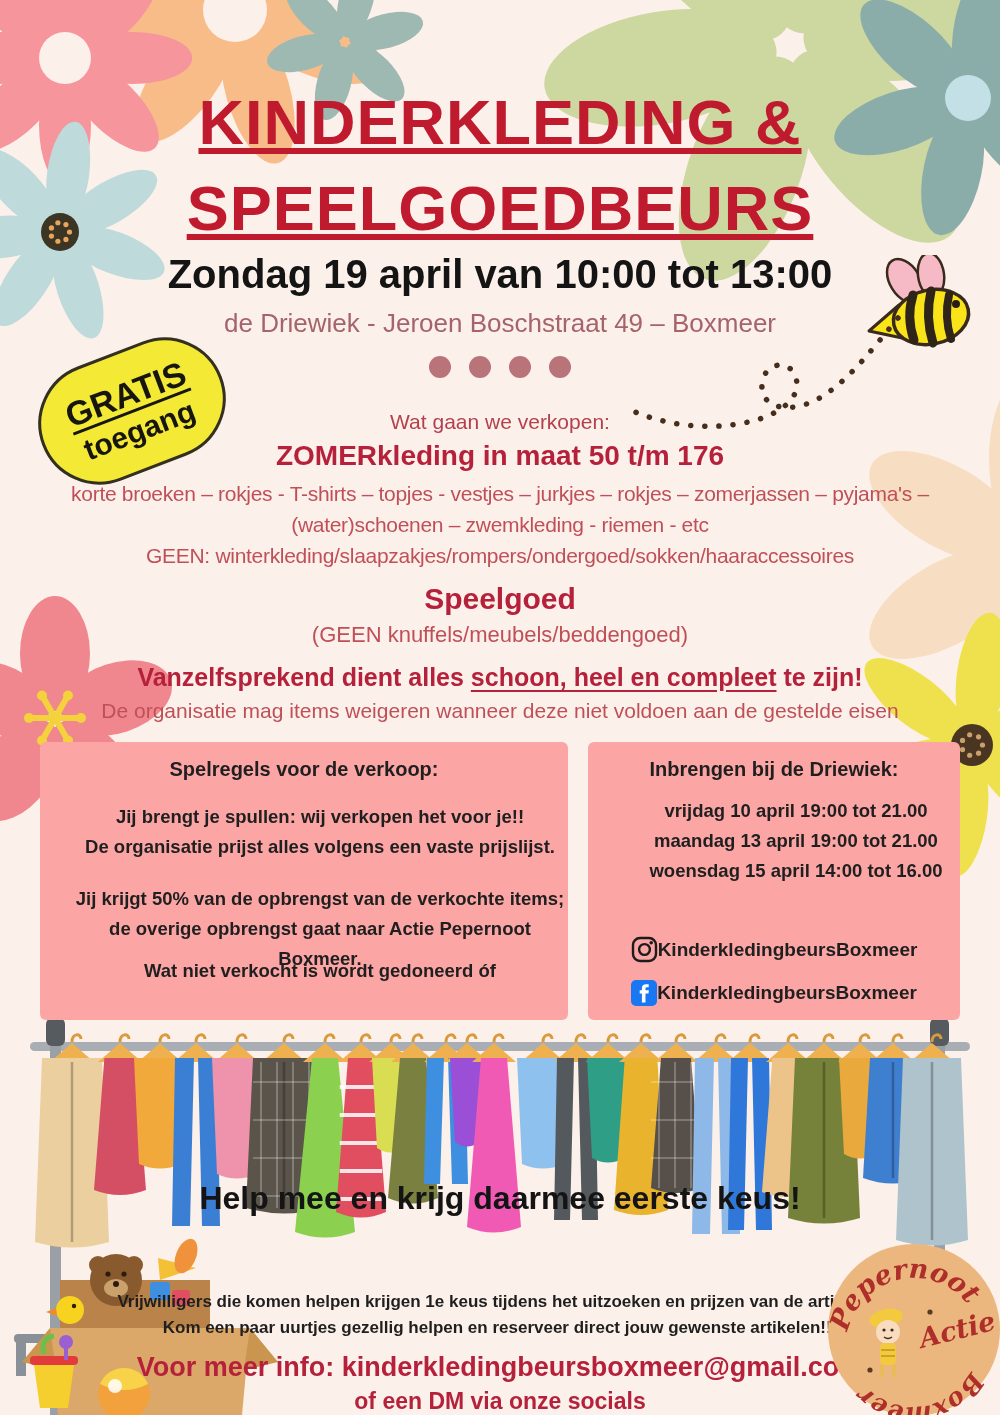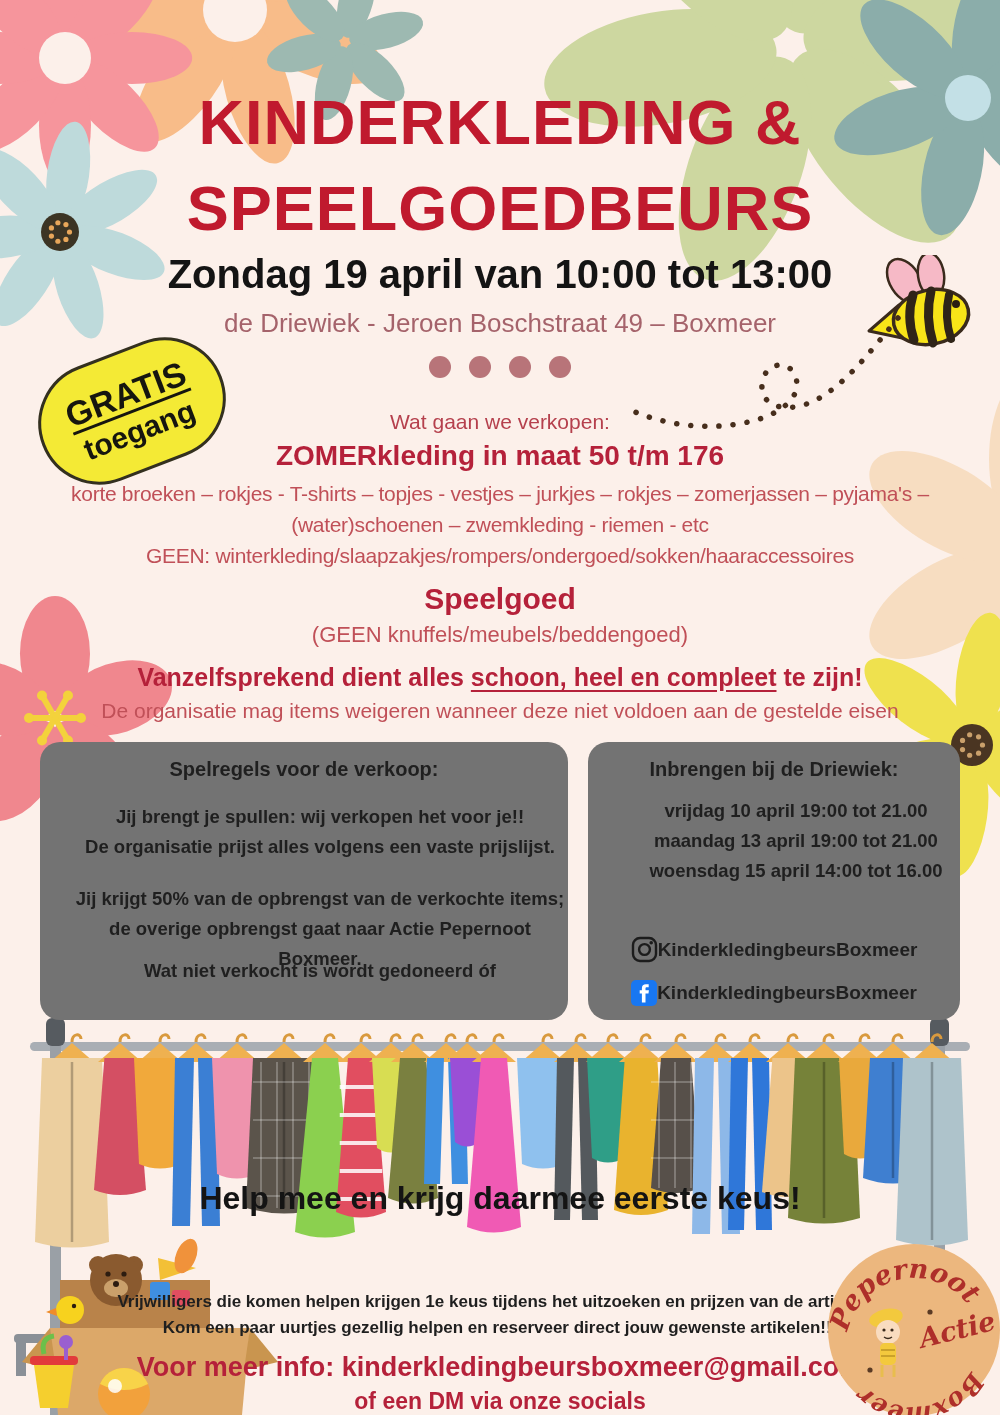--- a/index.html
+++ b/index.html
@@ -1,32 +1,32 @@
 <!DOCTYPE html>
 <html><head>
 <meta charset="utf-8">
 <style>
   html,body{margin:0;padding:0;}
   body{font-family:"Liberation Sans", sans-serif; background:#e8e8e8;}
   #poster{position:relative;width:1000px;height:1415px;margin:0 auto;background:#fcf0ea;overflow:hidden;}
   .abs{position:absolute;}
   .ctr{left:0;right:0;text-align:center;}
-  .title{font-weight:800;font-size:63px;letter-spacing:1px;color:#c01a2e;}
+  .title{font-weight:800;font-size:63px;letter-spacing:1px;color:#c01a2e;text-decoration:underline;}
   .date{font-weight:800;font-size:40px;color:#141414;}
   .loc{font-size:26px;color:#a5636b;}
   .dotrow span{display:inline-block;width:22px;height:22px;border-radius:50%;background:#b87479;margin:0 9px;}
   .intro{font-size:21px;color:#b5404d;}
   .zomer{font-size:28px;font-weight:800;color:#b5213a;}
   .items{font-size:21px;color:#c05058;letter-spacing:-0.3px;}
   .speelgoed{font-size:30px;font-weight:800;color:#b5213a;}
   .toysgeen{font-size:22px;color:#c05058;}
   .cond{font-size:25px;font-weight:800;color:#b5213a;}
   .cond .u{text-decoration:underline;text-underline-offset:4px;}
   .condsub{font-size:21px;color:#c05058;}
-  .pinkbox{background:#737373;border-radius:20px;}
+  .pinkbox{background:#fca5a5;border-radius:6px;}
   .boxhead{font-size:20px;font-weight:800;color:#1f1f1f;text-align:center;}
   .boxtext{font-size:18.5px;font-weight:800;color:#1f1f1f;text-align:center;line-height:30px;padding-left:32px;}
   .socialrow{display:flex;align-items:center;justify-content:center;gap:0;font-size:19px;font-weight:800;color:#1f1f1f;}
   .helphead{font-size:32px;font-weight:800;color:#141414;}
   .helpline{font-size:17px;font-weight:800;color:#1f1f1f;}
   .infoline{font-size:27px;font-weight:800;color:#b5213a;}
   .socline{font-size:23px;font-weight:800;color:#b5213a;}
   .badge{left:36px;top:350px;width:186px;height:116px;background:#f4ea35;border:3px solid #33301f;
          border-radius:62px;transform:rotate(-21deg);display:flex;flex-direction:column;
          align-items:center;justify-content:center;z-index:3;}

